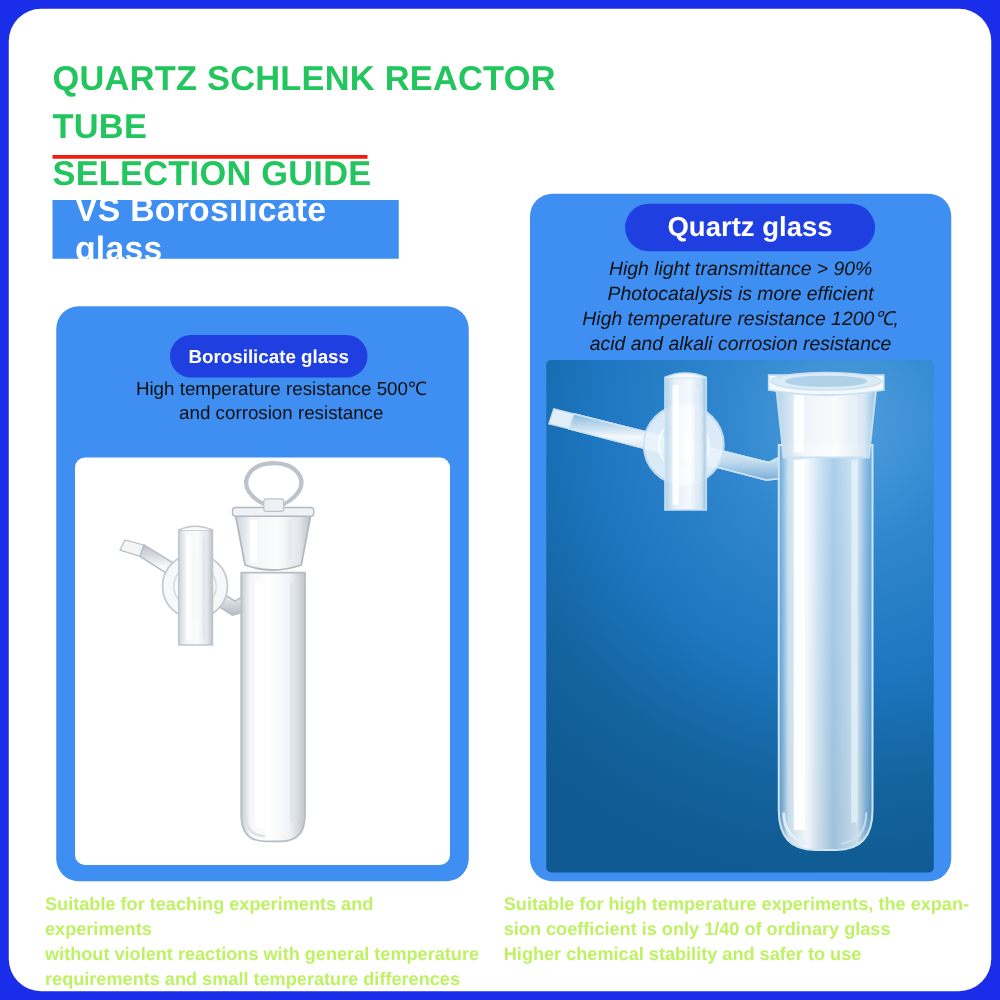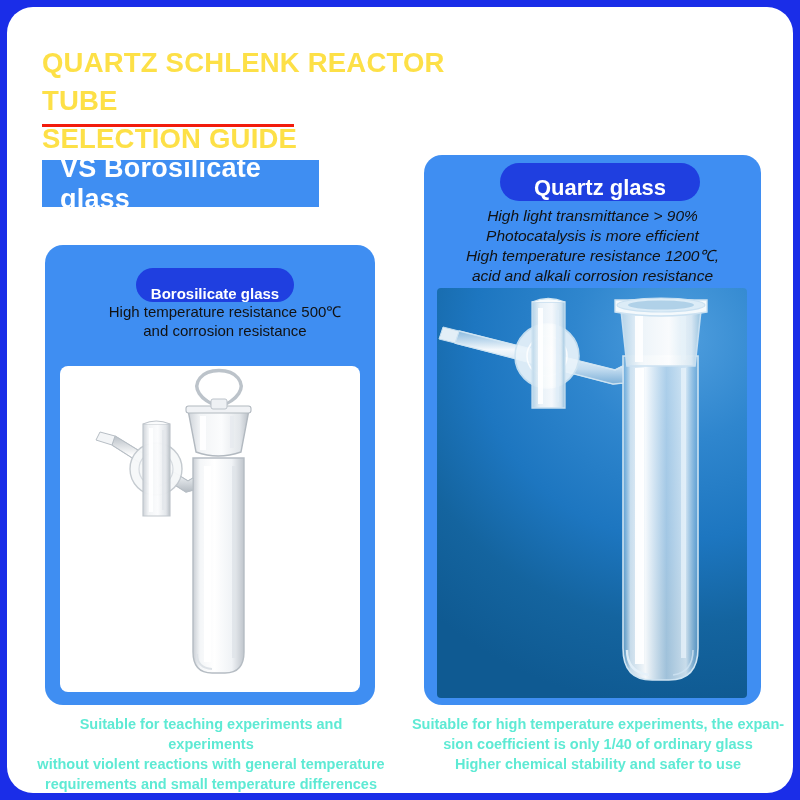--- a/index.html
+++ b/index.html
@@ -20,21 +20,21 @@
     width:786px; height:786px;
     background:#ffffff;
     border-radius:26px;
   }
 
   
   .hdr-title {
     position:absolute;
     left:42px; top:44px;
     width:470px;
-    color:#fde047;
+    color:#22c55e;
     font-size:27.5px;
     font-weight:bold;
     line-height:38px;
     letter-spacing:0.2px;
   }
   .hdr-rule {
     position:absolute;
     left:42px; top:124px;
     width:252px; height:3px;
     background:#f21b0c;
@@ -72,21 +72,21 @@
   }
   .card-left  { left:45px;  top:245px; width:330px; height:460px; }
   .card-right { left:424px; top:155px; width:337px; height:550px; }
 
   .pill {
     position:absolute;
     background:#1f3fe0;
     border-radius:999px;
     color:#ffffff;
     font-weight:bold;
-    display:flex; align-items:flex-end; justify-content:center;
+    display:flex; align-items:center; justify-content:center;
     white-space:nowrap;
   }
   .pill-left  { left:136px; top:268px; width:158px; height:34px; font-size:15px; }
   .pill-right { left:500px; top:163px; width:200px; height:38px; font-size:22px; }
 
   .spec {
     position:absolute;
     color:#111111;
     text-align:center;
     line-height:18.5px;
@@ -110,23 +110,22 @@
     width:310px; height:410px;
     border-radius:4px;
     background:
       radial-gradient(120% 90% at 78% 12%, #4f9ede 0%, #2f86ce 28%, #1d76c0 55%, #14649f 78%, #0f5a92 100%);
     overflow:hidden;
   }
 
   
   .caption {
     position:absolute;
-    color:#5eead4;
-    font-weight:bold;
-    text-align:center;
+    color:#bef264;
+    font-weight:bold;
     line-height:20px;
     font-size:14.5px;
   }
   .caption-left  { left:36px;  top:714px; width:350px; }
   .caption-right { left:403px; top:714px; width:390px; }
 
   svg { overflow:visible; }
 </style>
 </head>
 <body>

